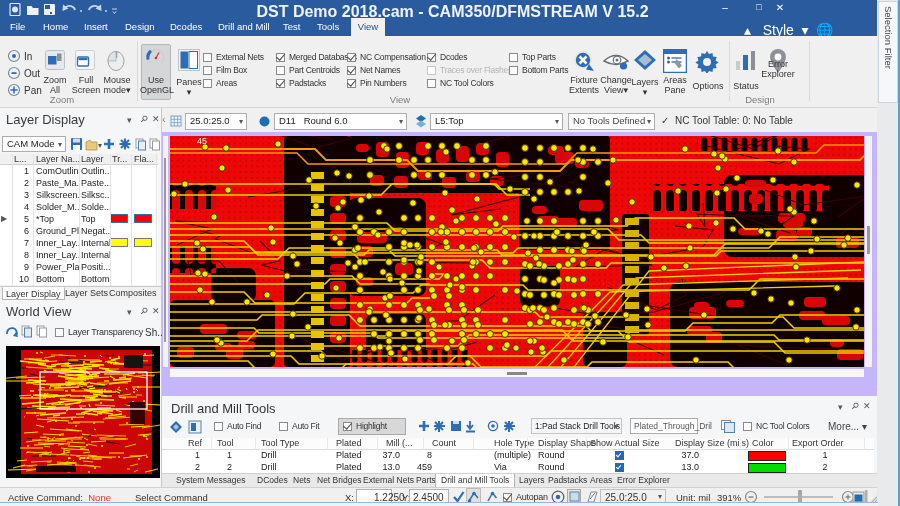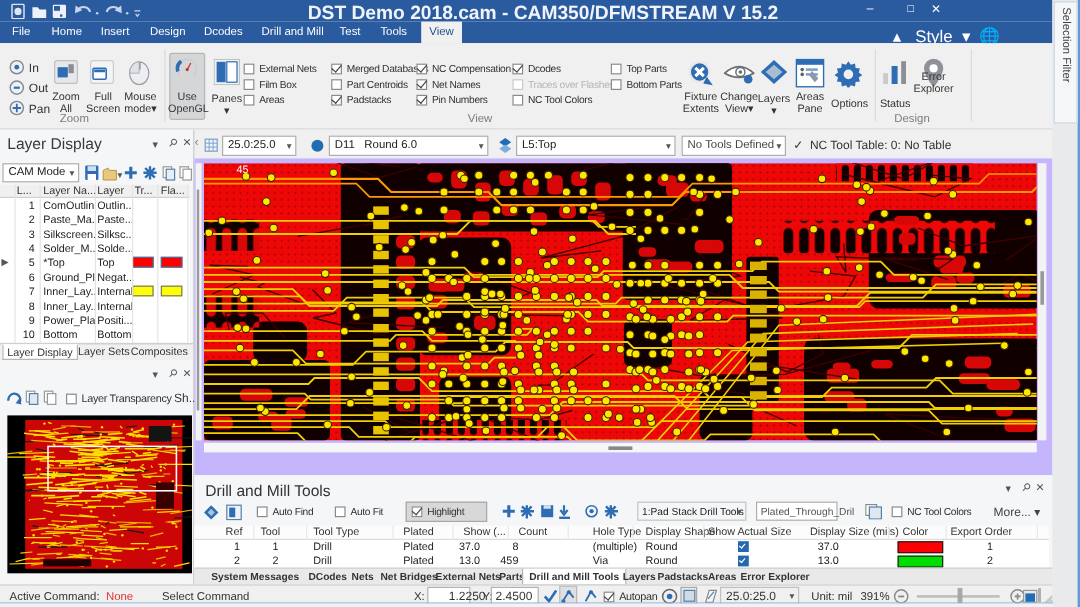--- a/index.html
+++ b/index.html
@@ -30,21 +30,21 @@
 .phico { position:absolute; color:#555; font-size:9px; }
 #ltable { position:absolute; left:0px; top:46px; width:158px; font-size:9px; color:#222; }
 .lrow { position:absolute; left:0; width:158px; height:12px; line-height:12px; }
 .lcell { position:absolute; top:0; height:12px; overflow:hidden; white-space:nowrap; }
 .lhead { background:#f0f0f0; color:#333; }
 .swatch { position:absolute; top:1px; width:18px; height:9px; border:1px solid #777; }
 .ltab { position:absolute; height:13px; line-height:13px; font-size:9px; color:#333; padding:0 3px; top:179px; }
 #canvasbox { position:absolute; left:162px; top:132px; width:715px; height:264px; background:#c4b5fd; }
 #drillpanel { position:absolute; left:162px; top:396px; width:715px; height:77px; background:#f5f6f7; }
 #bottomtabs { position:absolute; left:162px; top:473px; width:715px; height:14px; background:#e9e9e9; font-size:8.5px; border-top:1px solid #d0d0d0; }
-.btab { position:absolute; top:0; height:14px; line-height:13px; color:#333;font-weight:bold; }
+.btab { position:absolute; top:0; height:14px; line-height:13px; color:#333; }
 .btab.sel { background:#fff; border:1px solid #b5b5b5; border-top:none; padding:0 5px; }
 #statusbar { position:absolute; left:0; top:487px; width:878px; height:19px; background:#f0f0f0; border-top:1px solid #d0d0d0; font-size:9.5px; color:#333; }
 #sidestrip { position:absolute; left:877px; top:0; width:23px; height:506px; background:#e8eaec; border-right:2px solid #5f9bd5; }
 #selfilter { position:absolute; left:1px; top:1px; width:20px; height:102px; background:#f6f7f8; border:1px solid #c8d4e0; }
 #selfilter span { position:absolute; left:4px; top:4px; font-size:9.5px; color:#444; writing-mode:vertical-rl; }
 </style>
 </head>
 <body>
 <div id="titlebar">
   <svg class="abs" style="left:0px;top:3px" width="120" height="13" viewBox="0 0 120 13">
@@ -295,20 +295,21 @@
 <div class="abs" style="left:79px;top:46px;width:1px;height:132px;background:#e4e4e4"></div>
 <div class="abs" style="left:110px;top:46px;width:1px;height:132px;background:#e4e4e4"></div>
 <div class="abs" style="left:131px;top:46px;width:1px;height:132px;background:#e4e4e4"></div>
 <div class="abs" style="left:156px;top:46px;width:1px;height:132px;background:#e4e4e4"></div>
 <div class="abs" style="left:0px;top:178px;width:161px;height:14px;background:#f0f0f0;border-top:1px solid #c8c8c8"></div>
 <div class="ltab" style="left:2px;background:#fff;border:1px solid #b5b5b5;border-top:1px solid #fff">Layer Display</div>
 <div class="ltab" style="left:62px">Layer Sets</div>
 <div class="ltab" style="left:106px">Composites</div>
 </div>
 <div id="worldview">
+<div class="phead">World View</div>
 <div class="phico" style="left:127px;top:7px">▾</div>
     <div class="phico" style="left:141px;top:6px;transform:rotate(45deg)">⚲</div>
     <div class="phico" style="left:152px;top:6px">✕</div>
 <svg class="abs" style="left:4px;top:24px" width="46" height="15" viewBox="0 0 46 15">
 <path d="M3 10 a5 5 0 1 1 9 2" fill="none" stroke="#2e6db4" stroke-width="1.8"></path>
       <path d="M12 8 l2 5 -5 -1 z" fill="#2e6db4"></path>
 <rect x="18" y="2" width="7" height="9" fill="#fff" stroke="#999"></rect>
       <rect x="20.5" y="4" width="7" height="9" fill="#e0e9f2" stroke="#5580aa"></rect>
 <rect x="33" y="2" width="7" height="9" fill="#fff" stroke="#999"></rect>
       <rect x="35.5" y="4" width="7" height="9" fill="#fff" stroke="#999"></rect>
@@ -1263,21 +1264,21 @@
       <rect x="0.5" y="0.5" width="9" height="9" fill="#fff" stroke="#888"></rect>
       <rect x="3.5" y="2.5" width="10" height="10" fill="#dfe8f2" stroke="#5580aa"></rect>
     </svg>
 <div class="cbrow" style="left:581px;top:25px;"><span class="cb"></span>NC Tool Colors</div>
 <div class="abs" style="left:666px;top:25px;font-size:10px;color:#444">More...&nbsp;▾</div>
 <div class="abs" style="left:0px;top:42px;width:712px;height:12px;background:#fcfcfc;border-bottom:1px solid #dcdcdc;font-size:9px;color:#333">
       <div class="abs" style="left:26px;top:0px">Ref</div>
       <div class="abs" style="left:55px;top:0px">Tool</div>
       <div class="abs" style="left:99px;top:0px">Tool Type</div>
       <div class="abs" style="left:174px;top:0px">Plated</div>
-      <div class="abs" style="left:224px;top:0px">Show (...</div>
+      <div class="abs" style="left:224px;top:0px">Mill (...</div>
       <div class="abs" style="left:270px;top:0px">Count</div>
       <div class="abs" style="left:332px;top:0px">Hole Type</div>
       <div class="abs" style="left:376px;top:0px">Display Shape</div>
       <div class="abs" style="left:428px;top:0px">Show Actual Size</div>
       <div class="abs" style="left:513px;top:0px">Display Size (mils)</div>
       <div class="abs" style="left:590px;top:0px">Color</div>
       <div class="abs" style="left:630px;top:0px">Export Order</div>
     </div>
 <div class="abs" style="left:49px;top:42px;width:1px;height:36px;background:#e8e8e8"></div>
 <div class="abs" style="left:93px;top:42px;width:1px;height:36px;background:#e8e8e8"></div>

